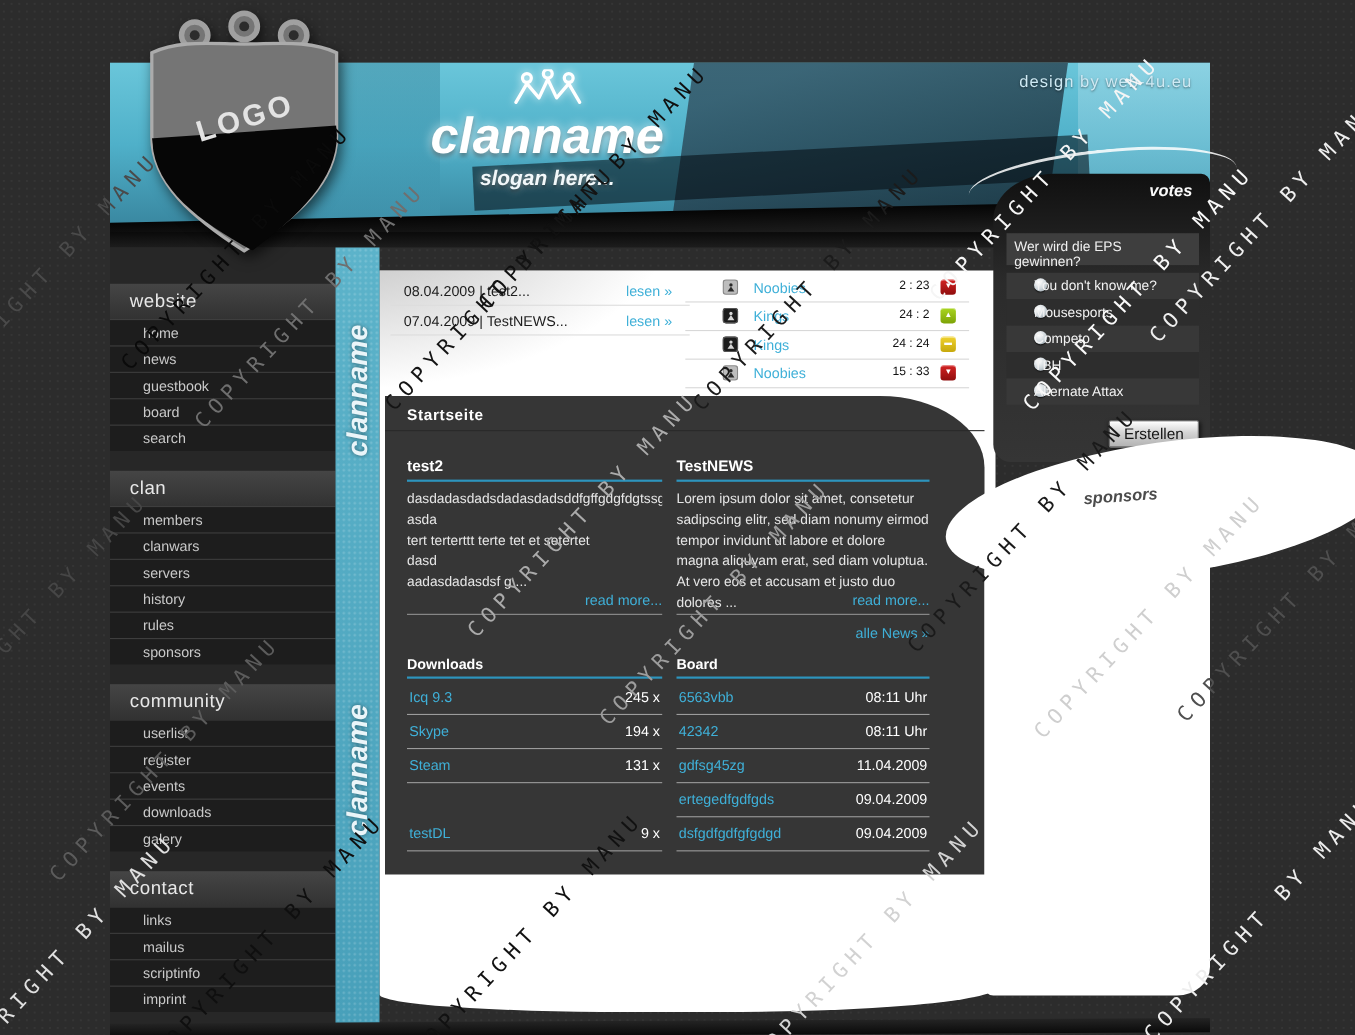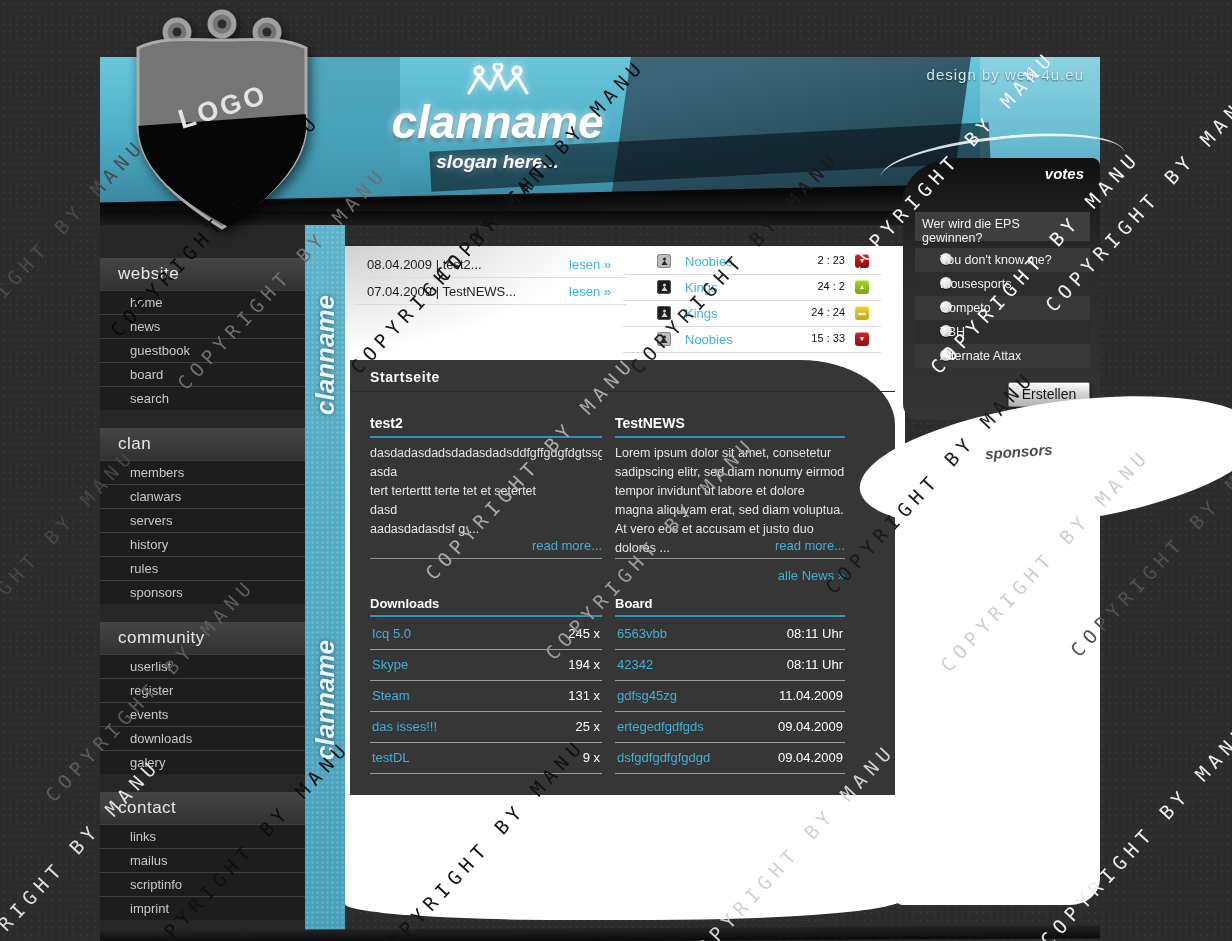--- a/index.html
+++ b/index.html
@@ -272,34 +272,30 @@
       <div class="a-body" style="white-space:normal">Lorem ipsum dolor sit amet, consetetur sadipscing elitr, sed diam nonumy eirmod tempor invidunt ut labore et dolore magna aliquyam erat, sed diam voluptua. At vero eos et accusam et justo duo dolores ...</div>
       <div class="read-more">read more...</div>
       <div class="a-sep"></div>
     </div>
 
     <div class="alle-news">alle News »</div>
 
     <div class="tbl-title" style="left:20px">Downloads</div>
     <div class="tbl-line" style="left:20px"></div>
     <div class="t-row" style="left:20px;top:258px">
-      <a class="t-link">Icq 5.0</a>
+      <a class="t-link">Icq 9.3</a>
       <span class="t-val">245 x</span>
     </div>
     <div class="t-row" style="left:20px;top:289px">
       <a class="t-link">Skype</a>
       <span class="t-val">194 x</span>
     </div>
     <div class="t-row" style="left:20px;top:320px">
       <a class="t-link">Steam</a>
       <span class="t-val">131 x</span>
-    </div>
-    <div class="t-row" style="left:20px;top:351px">
-      <a class="t-link">das isses!!!</a>
-      <span class="t-val">25 x</span>
     </div>
     <div class="t-row" style="left:20px;top:382px">
       <a class="t-link">testDL</a>
       <span class="t-val">9 x</span>
     </div>
 
     <div class="tbl-title" style="left:265px">Board</div>
     <div class="tbl-line" style="left:265px;width:230px"></div>
     <div class="t-row" style="left:265px;top:258px;width:230px">
       <a class="t-link">6563vbb</a>

